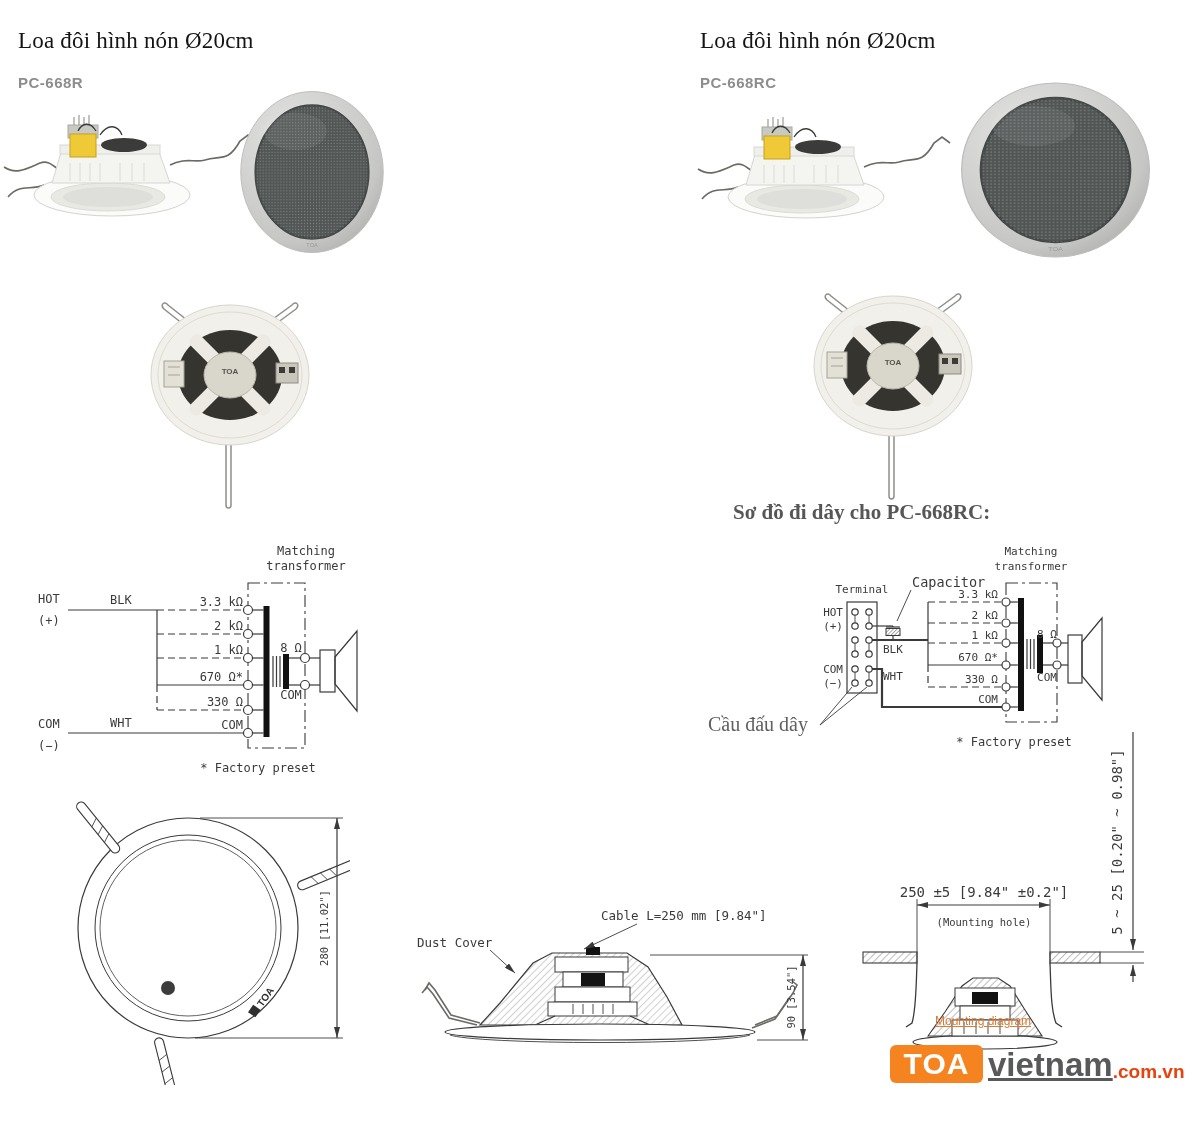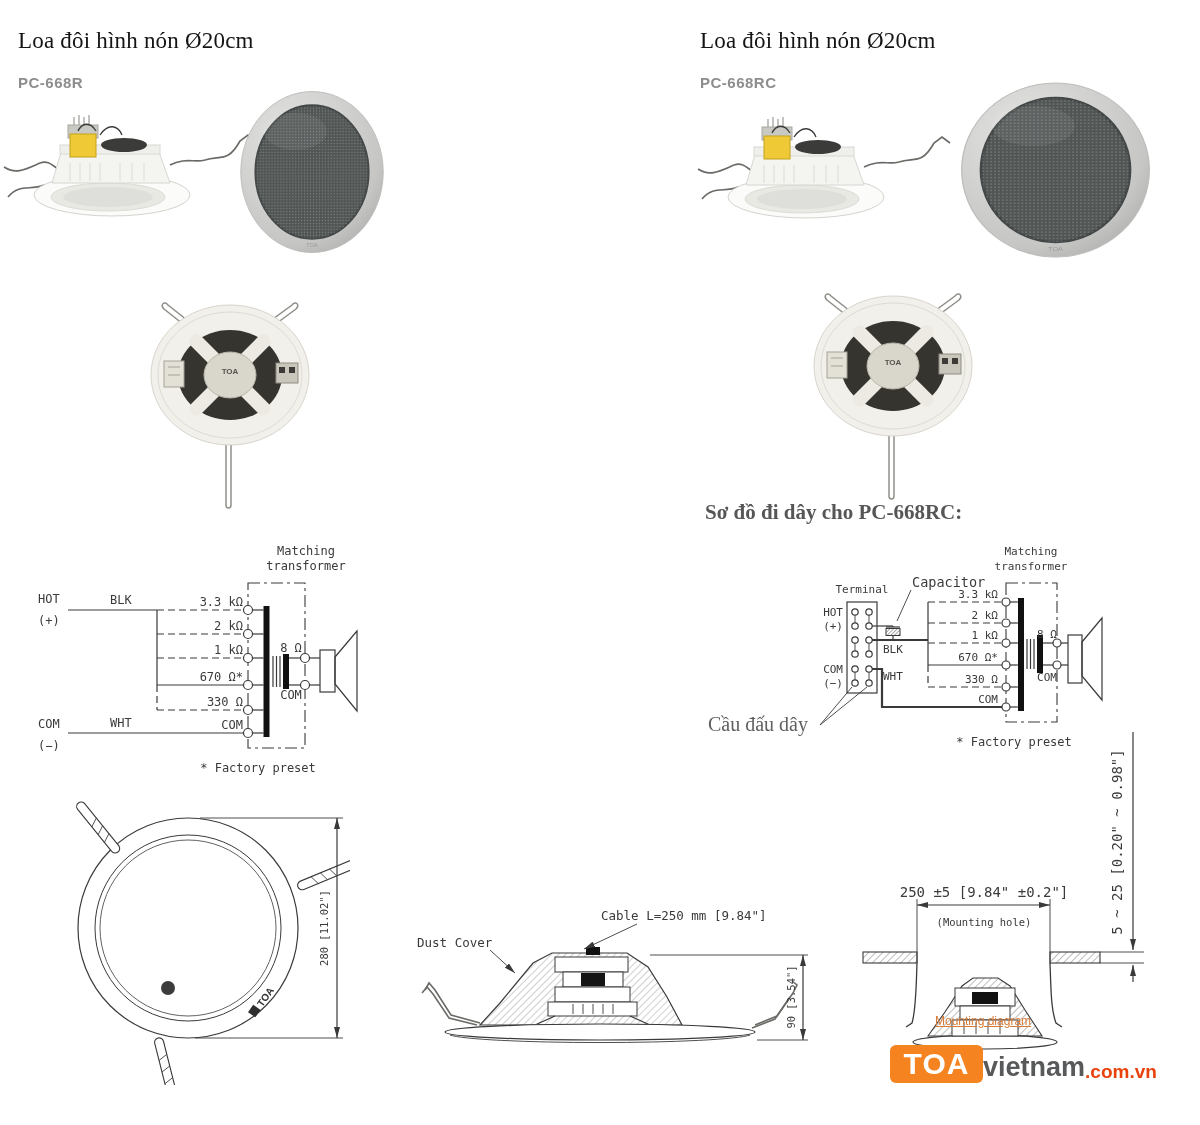--- a/index.html
+++ b/index.html
@@ -15,21 +15,21 @@
   .lnd{stroke:#3a3a3a;stroke-width:1.2;fill:none;stroke-dasharray:7 4;}
   .lndd{stroke:#3a3a3a;stroke-width:1.1;fill:none;stroke-dasharray:12 4 3 4;}
   .thin{stroke:#3a3a3a;stroke-width:.9;fill:none;}
   .wire{stroke:#6a6a66;stroke-width:1.6;fill:none;}
   .rwire{stroke:#8f8f89;stroke-width:1.5;fill:none;}
   .term{fill:#ffffff;stroke:#3a3a3a;stroke-width:1.2;}
   
   .logo-row{display:flex;align-items:flex-end;}
   .logo-box{background:#f5831f;border-radius:6px;width:93px;height:38px;display:flex;align-items:center;justify-content:center;
             color:#ffffff;font-weight:bold;font-size:30px;letter-spacing:1px;font-family:"Liberation Sans",sans-serif;}
-  .logo-vn{font-weight:bold;font-size:27px;color:#58595b;line-height:1;padding-bottom:2px;}
+  .logo-vn{font-weight:bold;font-size:33px;color:#58595b;margin-left:5px;line-height:1;padding-bottom:2px;text-decoration:underline;}
   .logo-dom{font-weight:bold;font-size:19px;color:#e8430c;line-height:1;padding-bottom:2px;}
   .caption{font-size:12px;color:#d97a35;text-decoration:underline;}
   .tagline{font-style:italic;font-size:16.5px;color:#6d6e71;white-space:nowrap;}
 </style>
 </head>
 <body>
 
 <div id="canvas">
 
   <div class="abs" style="left:18px;top:28px;">
@@ -179,21 +179,21 @@
     <ellipse cx="90" cy="78" rx="26" ry="23" fill="#d9d6cb" stroke="#b9b6ab"></ellipse>
     <text x="90" y="77" text-anchor="middle" font-size="8" fill="#55544e" font-weight="bold">TOA</text>
     <rect x="24" y="64" width="20" height="26" fill="#e3e0d6" stroke="#a5a29a"></rect>
     <line x1="28" y1="70" x2="40" y2="70" stroke="#a5a29a"></line>
       <line x1="28" y1="78" x2="40" y2="78" stroke="#a5a29a"></line>
     <rect x="136" y="66" width="22" height="20" fill="#c9c6bc" stroke="#8f8c84"></rect>
     <rect x="139" y="70" width="6" height="6" fill="#3c3b37"></rect>
       <rect x="149" y="70" width="6" height="6" fill="#3c3b37"></rect>
   </svg>
 
-  <div class="abs wheading" style="left:705px;top:500px;">Sơ đồ đi dây cho PC-668RC:</div>
+  <div class="abs wheading" style="left:733px;top:500px;">Sơ đồ đi dây cho PC-668RC:</div>
 
   <svg class="abs" style="left:30px;top:535px;" width="350" height="250" viewBox="0 0 350 250">
     <text class="dj" x="276" y="20" font-size="12" text-anchor="middle">Matching</text>
     <text class="dj" x="276" y="35" font-size="12" text-anchor="middle">transformer</text>
     <rect class="lndd" x="218" y="48" width="57" height="165"></rect>
     <line class="ln" x1="38" y1="75" x2="127" y2="75"></line>
     <line class="lnd" x1="127" y1="75" x2="213.5" y2="75"></line>
     <line class="lnd" x1="127" y1="99" x2="213.5" y2="99"></line>
     <line class="lnd" x1="127" y1="123" x2="213.5" y2="123"></line>
     <line class="ln" x1="127" y1="150" x2="213.5" y2="150"></line>

